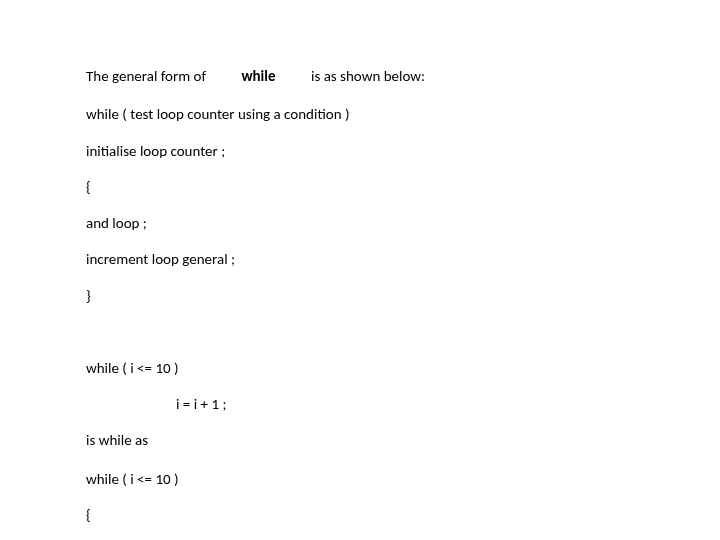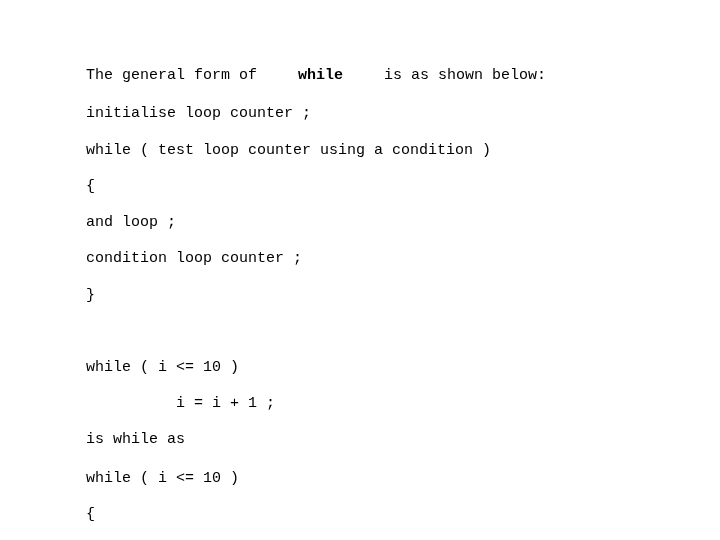--- a/index.html
+++ b/index.html
@@ -1,19 +1,18 @@
 <!DOCTYPE html>
 <html><head>
   <meta charset="utf-8">
   <style>
     * {
       margin: 16px;
       padding: 0;
       box-sizing: border-box;
-      font-family: Liberation Mono, monospace;
     }
     body {
       width: 720px;
       height: 540px;
       background: #ffffff;
       font-family: Calibri, Arial, sans-serif;
       font-size: 15px;
       color: #000000;
       padding: 18px 22px;
       line-height: 1.35;
@@ -41,25 +40,25 @@
     }
   </style>
 </head>
 <body>
 
 <div class="intro">
   <span>The general form of </span><span class="bold">while</span><span> is as shown below:</span>
 </div>
 
 <div class="block">
+  <div>while ( test loop counter using a condition )</div>
   <div>initialise loop counter ;</div>
-  <div>while ( test loop counter using a condition )</div>
   <div>{</div>
   <div>and loop ;</div>
-  <div>condition loop counter ;</div>
+  <div>increment loop general ;</div>
   <div>}</div>
 </div>
 
 <div class="spacer"></div>
 
 <div class="block">
   <div>while ( i &lt;= 10 )</div>
   <div class="indent1">i = i + 1 ;</div>
   <div>is while as</div>
 </div>

